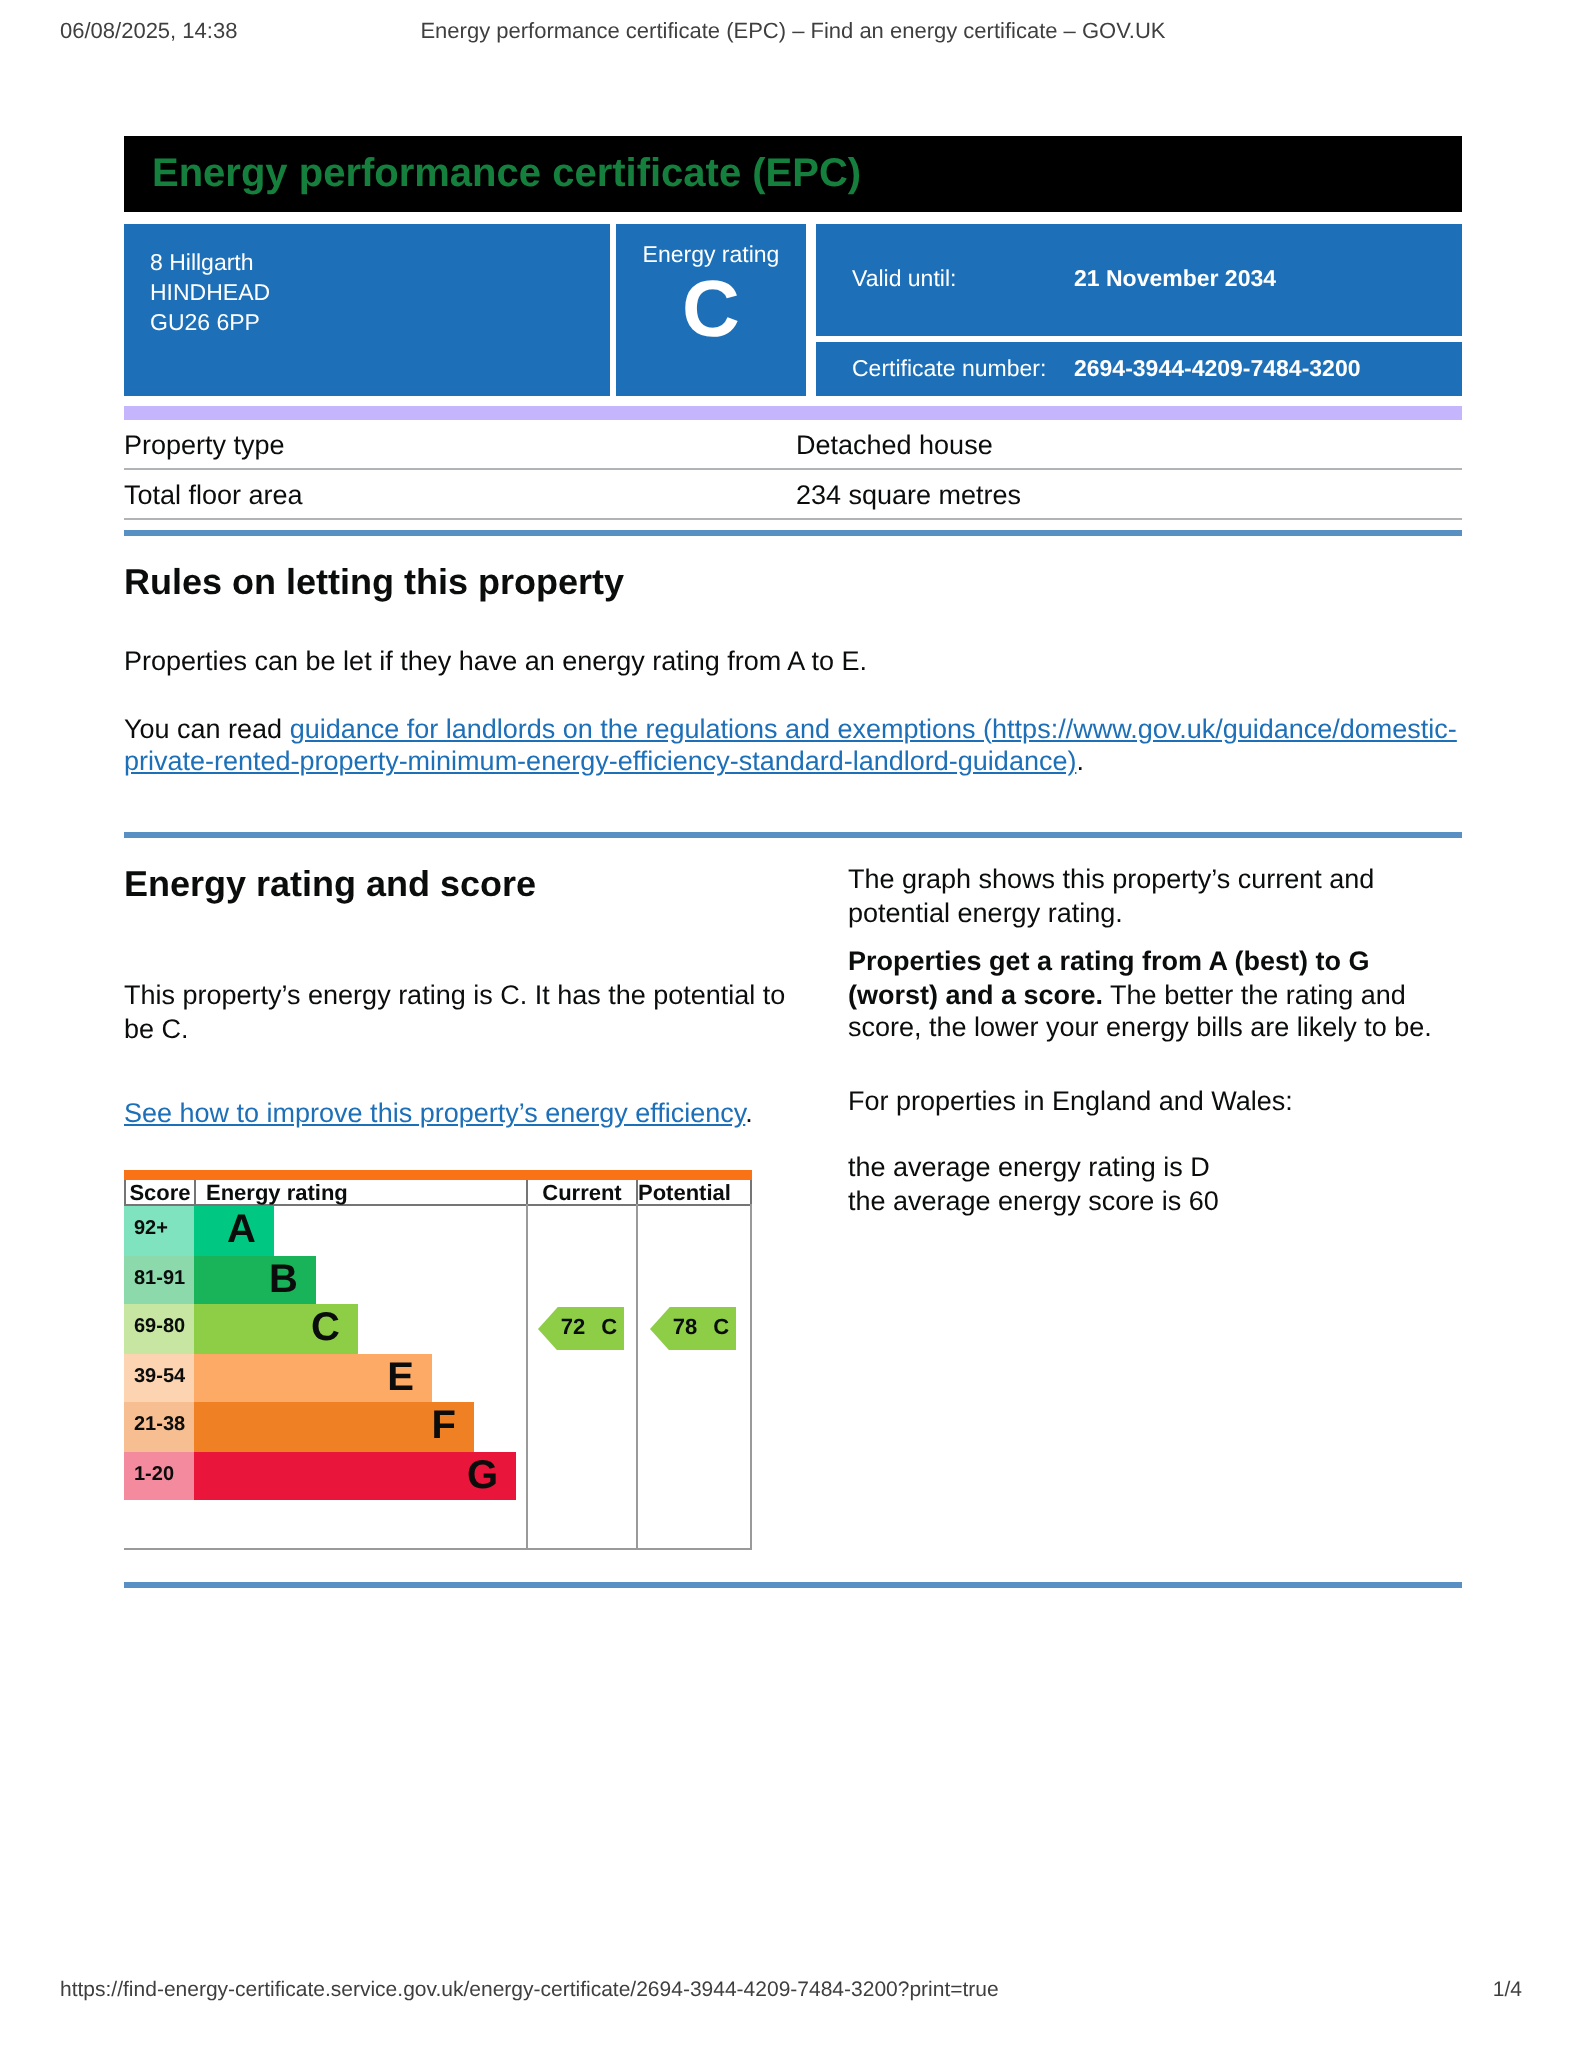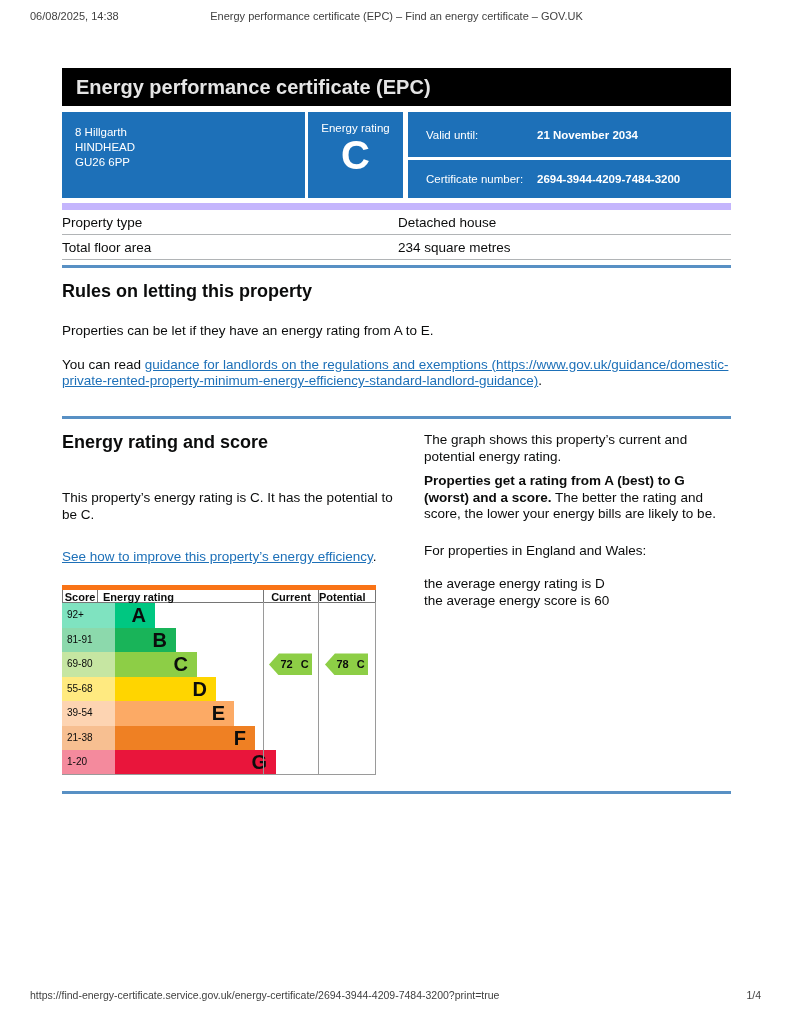--- a/index.html
+++ b/index.html
@@ -6,35 +6,35 @@
   body{font-family:"Liberation Sans", sans-serif;color:#0b0c0c;}
   .page{position:relative;width:793px;height:1024px;background:#fff;overflow:hidden;}
 
   
   .print-header{position:absolute;top:10px;left:0;right:0;height:16px;font-size:11px;color:#3f3f3f;}
   .ph-date{position:absolute;left:30px;top:0;}
   .ph-title{position:absolute;left:0;right:0;top:0;text-align:center;}
   .print-footer{position:absolute;top:989px;left:30px;right:32px;font-size:10.5px;color:#3f3f3f;display:flex;justify-content:space-between;}
 
   
-  .banner{position:absolute;left:62px;top:68px;width:669px;height:38px;background:#000;color:#e5e5e5;
+  .banner{position:absolute;left:62px;top:68px;width:669px;height:38px;background:#000;color:#15803d;
           font-size:20px;font-weight:bold;line-height:38px;padding-left:14px;box-sizing:border-box;}
 
   
   .summary{position:absolute;left:62px;top:112px;width:669px;height:86px;display:flex;}
   .addr-box{width:243px;margin-right:3px;background:#1d70b8;color:#fff;font-size:11.5px;line-height:15px;
             padding:13px 0 0 13px;box-sizing:border-box;}
   .rating-box{width:95px;margin-right:5px;background:#1d70b8;color:#fff;text-align:center;
               padding-top:10px;box-sizing:border-box;}
   .rating-box .lbl{font-size:11.5px;}
   .rating-box .big{font-size:40px;font-weight:bold;line-height:42px;}
   .right-boxes{flex:1;display:flex;flex-direction:column;}
   .info-box{background:#1d70b8;color:#fff;font-size:11.5px;display:flex;align-items:center;
             padding-left:18px;box-sizing:border-box;}
-  .info-box.first{height:45px;margin-bottom:3px;}
+  .info-box.first{height:56px;margin-bottom:3px;}
   .info-box.second{flex:1;}
   .info-label{width:111px;}
   .info-value{font-weight:bold;}
 
   
   .facts{position:absolute;left:62px;top:203px;width:669px;font-size:13.5px;border-top:7px solid #c4b5fd;}
   .fact-row{display:flex;align-items:center;height:24px;border-bottom:1px solid #b1b4b6;}
   .fact-label{width:336px;}
   .fact-value{flex:1;}
 
@@ -64,21 +64,21 @@
   
   .chart{position:absolute;left:62px;top:585px;width:314px;height:190px;}
   .chart-header{display:flex;height:18px;border-top:5px solid #f97316;border-bottom:1px solid #757575;box-sizing:border-box;}
   .ch-cell{box-sizing:border-box;border-left:1px solid #757575;font-weight:bold;font-size:11px;line-height:15px;}
   .ch-cell:last-child{border-right:1px solid #757575;}
   .ch-score{width:35px;text-align:center;}
   .ch-rating{width:166px;padding-left:5px;}
   .ch-current{width:55px;text-align:center;}
   .ch-potential{width:58px;}
   .crow{display:flex;height:24.57px;}
-  .crow-score{width:53px;font-size:10px;font-weight:normal;padding-left:5px;line-height:24.6px;box-sizing:border-box;}
+  .crow-score{width:35px;font-size:10px;font-weight:bold;padding-left:5px;line-height:24.6px;box-sizing:border-box;}
   .crow-bar{font-size:20px;font-weight:bold;text-align:right;padding-right:9px;line-height:24.5px;box-sizing:border-box;color:#0b0c0c;}
   .vline{position:absolute;top:17px;bottom:0;width:1px;background:#9a9a9a;}
   .v1{left:201px;} .v2{left:256px;} .v3{left:313px;}
   .bline{position:absolute;left:0;right:0;bottom:0;height:1px;background:#9a9a9a;}
   .arrow{position:absolute;height:22px;width:43px;display:flex;align-items:center;justify-content:center;
          padding-left:8px;box-sizing:border-box;font-weight:bold;font-size:11px;word-spacing:5px;
          clip-path:polygon(0 50%, 23% 0, 100% 0, 100% 100%, 23% 100%);}
 </style>
 </head>
 <body>
@@ -162,24 +162,20 @@
         </div>
         <div class="crow">
           <div class="crow-score" style="background: rgb(140, 217, 172);">81-91</div>
           <div class="crow-bar" style="background: rgb(25, 180, 89); width: 61px;">B</div>
         </div>
         <div class="crow">
           <div class="crow-score" style="background: rgb(198, 230, 162);">69-80</div>
           <div class="crow-bar" style="background: rgb(141, 206, 70); width: 82px;">C</div>
         </div>
         <div class="crow">
-          <div class="crow-score" style="background: rgb(255, 234, 128);">55-68</div>
-          <div class="crow-bar" style="background: rgb(255, 213, 0); width: 101px;">D</div>
-        </div>
-        <div class="crow">
           <div class="crow-score" style="background: rgb(253, 212, 178);">39-54</div>
           <div class="crow-bar" style="background: rgb(252, 170, 101); width: 119px;">E</div>
         </div>
         <div class="crow">
           <div class="crow-score" style="background: rgb(247, 191, 145);">21-38</div>
           <div class="crow-bar" style="background: rgb(239, 128, 35); width: 140px;">F</div>
         </div>
         <div class="crow">
           <div class="crow-score" style="background: rgb(244, 138, 157);">1-20</div>
           <div class="crow-bar" style="background: rgb(233, 21, 59); width: 161px;">G</div>

